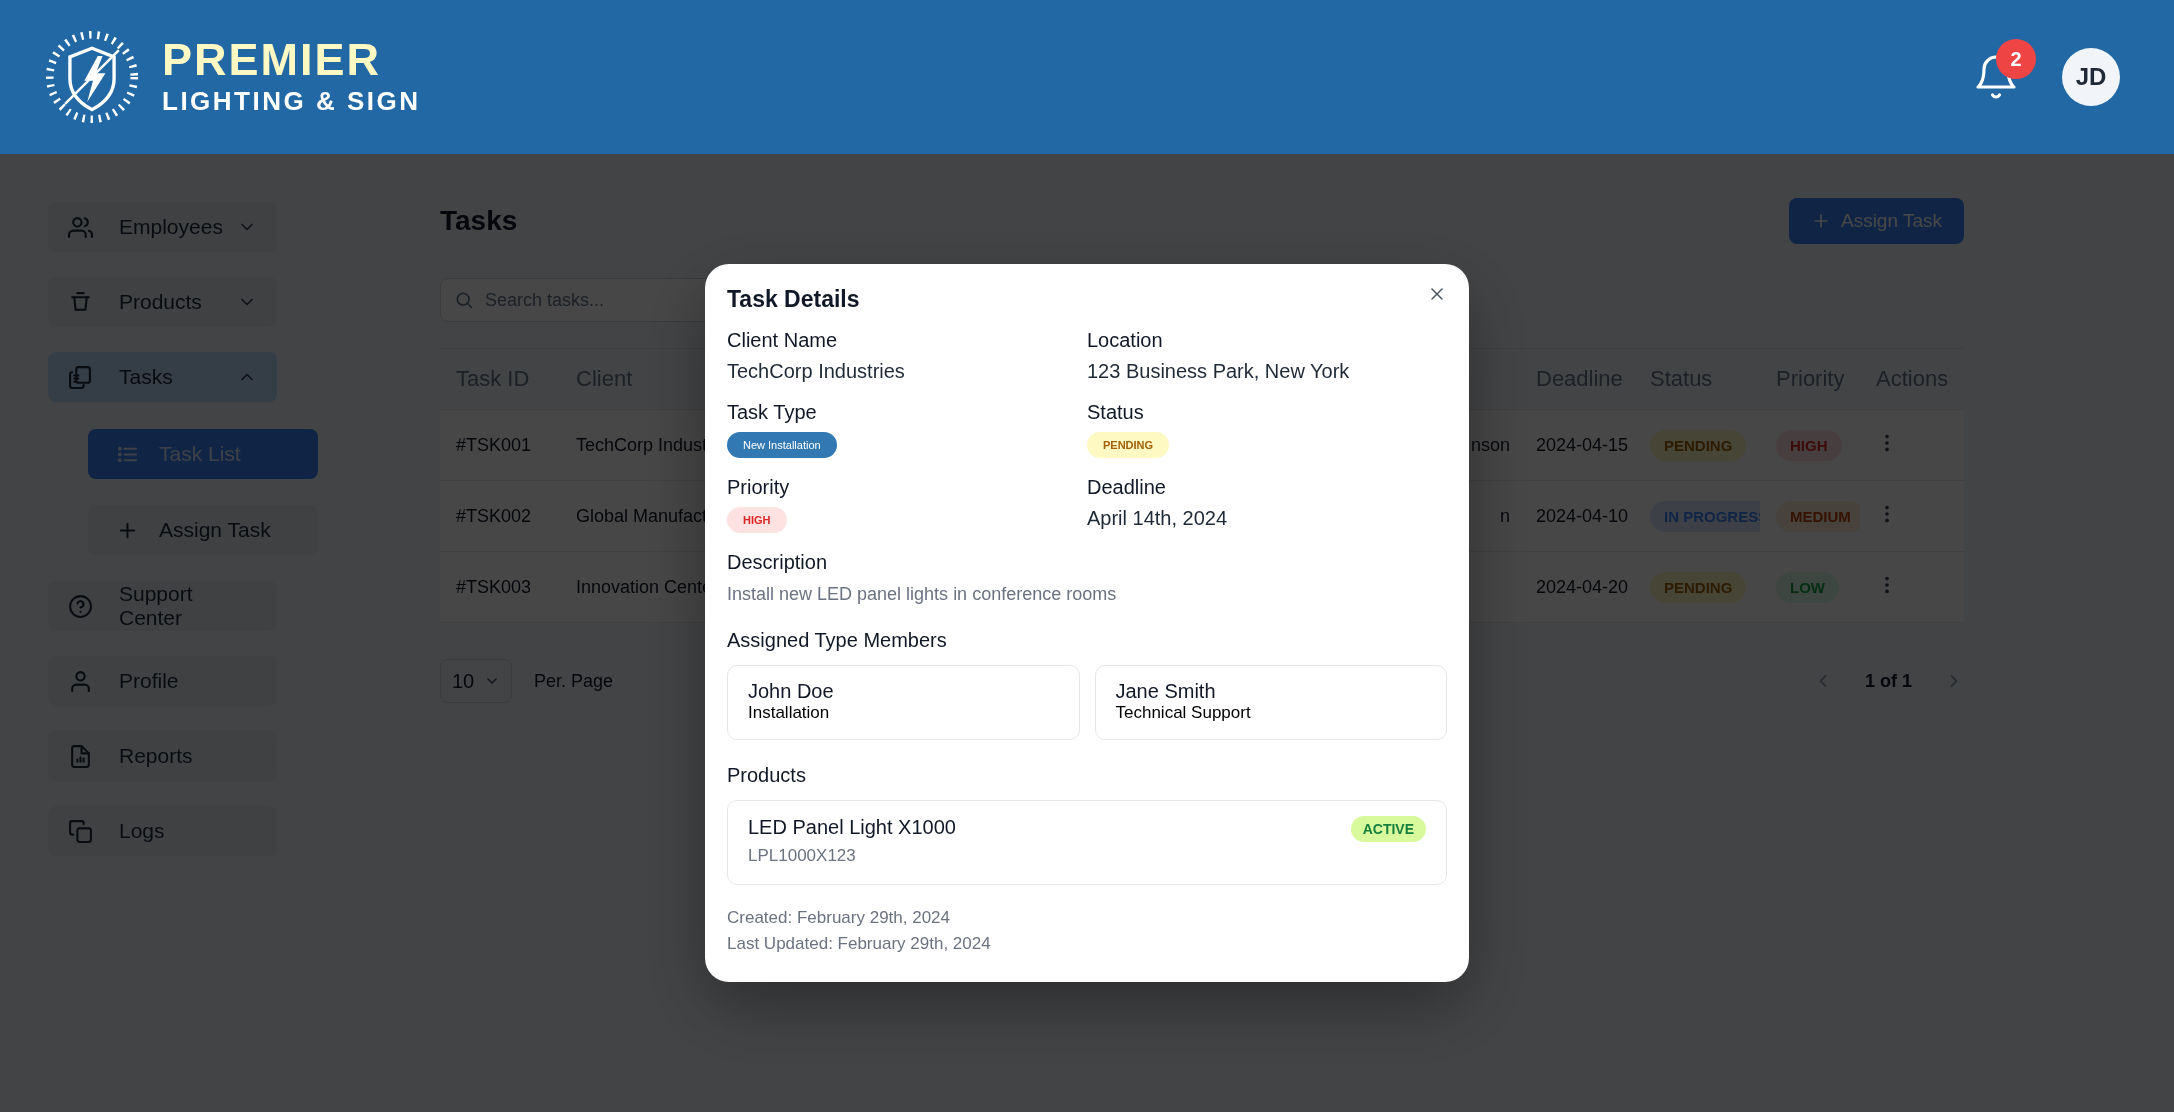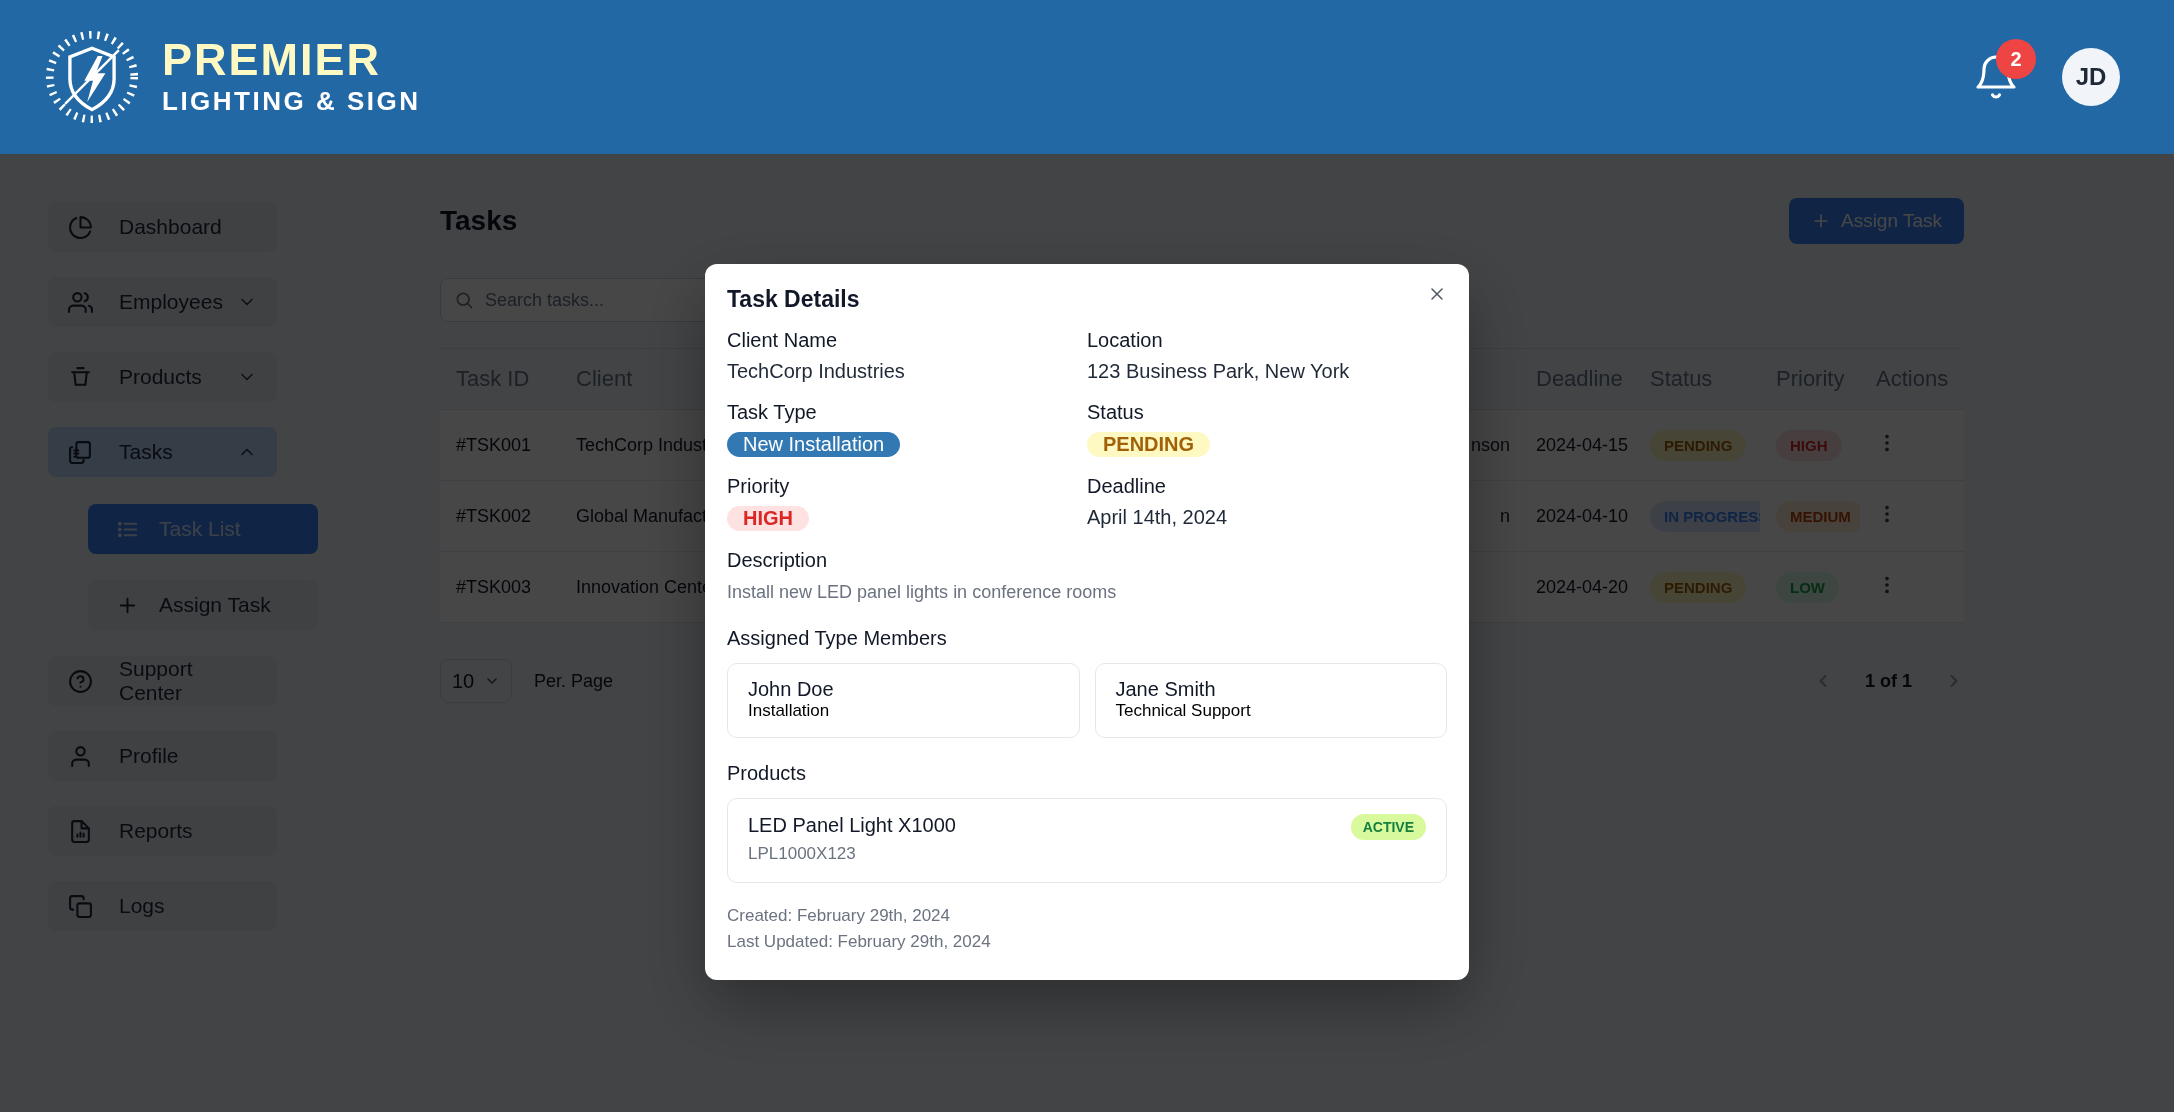--- a/index.html
+++ b/index.html
@@ -77,21 +77,21 @@
     font-size:22px;font-weight:normal;color:#64748b;text-align:left;
     padding:17px 16px;border-top:1px solid #dde3ea;border-bottom:1px solid #dde3ea;
     overflow:hidden;white-space:nowrap;
   }
   .tasks-table td{
     background:#fff;border-bottom:1px solid #e5e7eb;height:70px;padding:0 16px;
     font-size:18px;color:#111827;overflow:hidden;white-space:nowrap;
   }
   .col-frag{text-align:right;padding-right:10px !important;}
   .pill{display:inline-block;border-radius:999px;font-weight:bold;padding:7px 14px;font-size:15px;}
-  .pill-lg{padding:1px 16px;font-size:20px;}
+  .pill-lg{padding:7px 16px;font-size:11px;}
   .pill-brand{background:#3279b4;color:#fff;font-weight:normal;}
   .pill-pending{background:#fef9c3;color:#a16207;}
   .pill-inprogress{background:#dbeafe;color:#3b82f6;}
   .pill-high{background:#fee2e2;color:#dc2626;}
   .pill-medium{background:#ffedd5;color:#c2410c;}
   .pill-low{background:#dcfce7;color:#16a34a;}
   .pill-active{background:#d9f99d;color:#15803d;padding:5px 12px;font-size:14px;}
   .kebab{border:none;background:none;padding:0;cursor:pointer;color:#374151;}
   .kebab svg{width:22px;height:22px;}
 
@@ -104,21 +104,21 @@
   .pp-select svg{width:16px;height:16px;color:#475569;}
   .pp-label{font-size:18px;color:#0f172a;}
   .pg-right{display:flex;align-items:center;gap:32px;}
   .pg-chev{width:20px;height:20px;color:#94a3b8;cursor:pointer;}
   .pg-ind{font-size:18px;font-weight:600;color:#0f172a;}
 
   
   .dim{position:fixed;inset:0;background:rgba(0,0,0,0.72);z-index:50;}
   .modal{
     position:fixed;z-index:200;top:264px;left:50%;transform:translateX(-50%);
-    width:764px;background:#fff;border-radius:12px;box-sizing:border-box;
+    width:764px;background:#fff;border-radius:24px;box-sizing:border-box;
     padding:22px 22px 24px 22px;box-shadow:0 25px 70px rgba(0,0,0,0.35);
   }
   .modal-head{display:flex;justify-content:space-between;align-items:flex-start;}
   .modal-title{font-size:23px;font-weight:600;color:#111827;}
   .modal-close{border:none;background:none;padding:0;cursor:pointer;color:#4b5563;margin-top:-2px;}
   .modal-close svg{width:20px;height:20px;}
   .fields{display:grid;grid-template-columns:1fr 1fr;margin-top:16px;row-gap:18px;}
   .flabel{font-size:20px;color:#111827;font-weight:500;margin-bottom:8px;}
   .fvalue{font-size:20px;color:#1f2937;}
   .section{margin-top:18px;}
@@ -161,27 +161,20 @@
       </svg>
       <div class="nbadge">2</div>
     </div>
     <div class="avatar">JD</div>
   </div>
 </div>
 
 <div class="app">
 
   <aside class="sidebar">
-    <div class="side-item">
-      <svg class="mi" viewBox="0 0 24 24" fill="none" stroke="currentColor" stroke-width="2" stroke-linecap="round" stroke-linejoin="round">
-        <path d="M21.21 15.89A10 10 0 1 1 8 2.83"></path>
-          <path d="M22 12A10 10 0 0 0 12 2v10z"></path>
-      </svg>
-      <span class="lbl">Dashboard</span>
-    </div>
     <div class="side-item">
       <svg class="mi" viewBox="0 0 24 24" fill="none" stroke="currentColor" stroke-width="2" stroke-linecap="round" stroke-linejoin="round">
         <path d="M17 21v-2a4 4 0 0 0-4-4H5a4 4 0 0 0-4 4v2"></path>
           <circle cx="9" cy="7" r="4"></circle>
         <path d="M23 21v-2a4 4 0 0 0-3-3.87"></path>
           <path d="M16 3.13a4 4 0 0 1 0 7.75"></path>
       </svg>
       <span class="lbl">Employees</span>
       <svg class="chev" viewBox="0 0 24 24" fill="none" stroke="currentColor" stroke-width="2" stroke-linecap="round" stroke-linejoin="round">
           <polyline points="6 9 12 15 18 9"></polyline>

